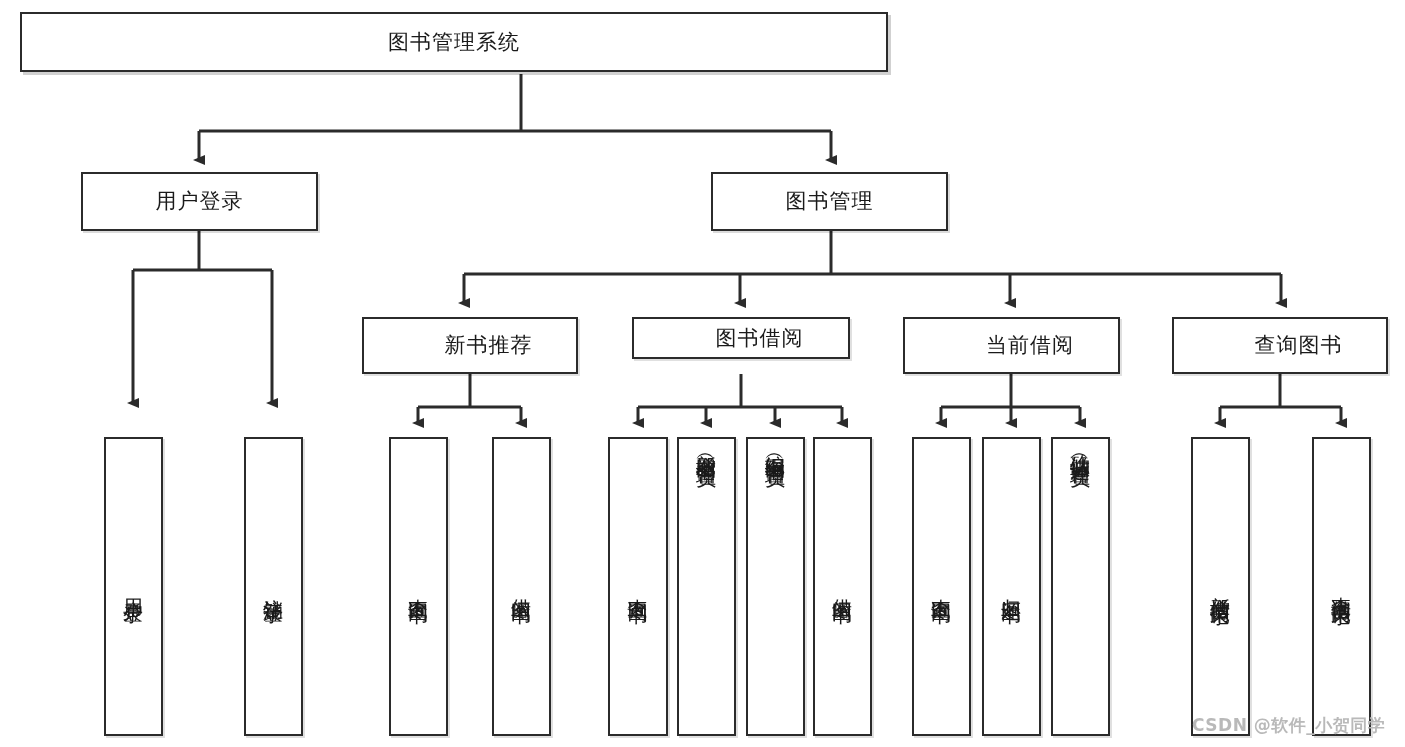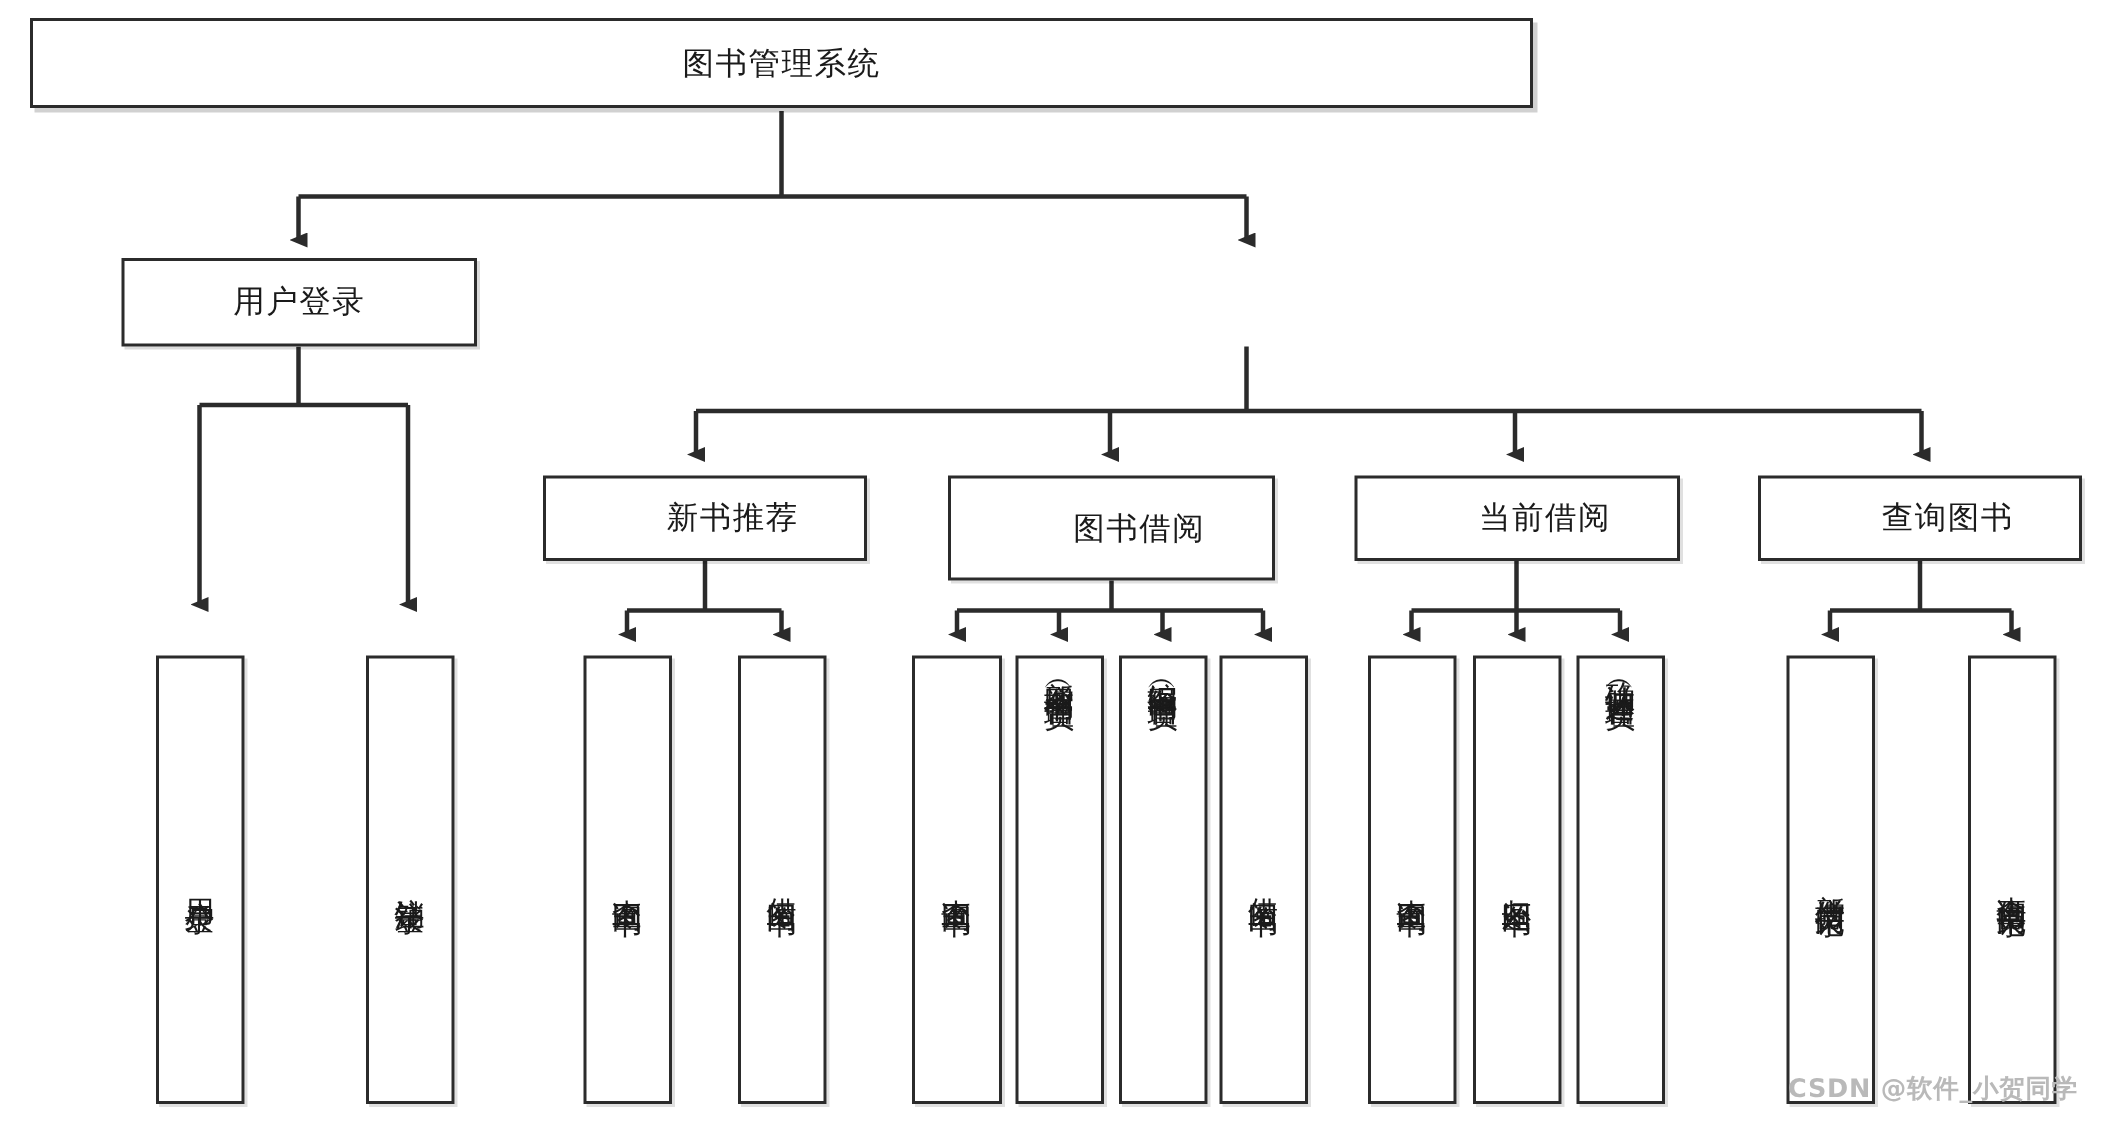--- a/index.html
+++ b/index.html
@@ -107,32 +107,35 @@
       <path d="M1011,407 L1011,423" marker-end="url(#arrow)"></path>
       <path d="M1080,407 L1080,423" marker-end="url(#arrow)"></path>
 
       <path d="M1280,374 L1280,407"></path>
       <path d="M1220,407 L1341,407"></path>
       <path d="M1220,407 L1220,423" marker-end="url(#arrow)"></path>
       <path d="M1341,407 L1341,423" marker-end="url(#arrow)"></path>
     </g>
   </svg>
 
-  <div class="node root" style="left:20px;top:12px;width:1002px;height:60px;text-align:center;">
+  <div class="node root" style="left:20px;top:12px;width:868px;height:60px;text-align:center;">
     <span class="label-h">图书管理系统</span>
   </div>
 
   <div class="node lvl2" style="left:81px;top:172px;width:237px;height:59px;">
     <span class="label-h">用户登录</span>
   </div>
+  <div class="node lvl2" style="left:711px;top:172px;width:237px;height:59px;">
+    <span class="label-h">图书管理</span>
+  </div>
 
   <div class="node lvl3" style="left:362px;top:317px;width:216px;height:57px;">
     <span class="label-h">新书推荐</span>
   </div>
-  <div class="node lvl3" style="left:632px;top:317px;width:218px;height:70px;">
+  <div class="node lvl3" style="left:632px;top:317px;width:218px;height:42px;">
     <span class="label-h">图书借阅</span>
   </div>
   <div class="node lvl3" style="left:903px;top:317px;width:217px;height:57px;">
     <span class="label-h">当前借阅</span>
   </div>
   <div class="node lvl3" style="left:1172px;top:317px;width:216px;height:57px;">
     <span class="label-h">查询图书</span>
   </div>
 
   <div class="node leaf" style="left:104px;top:437px;width:59px;height:299px;">

